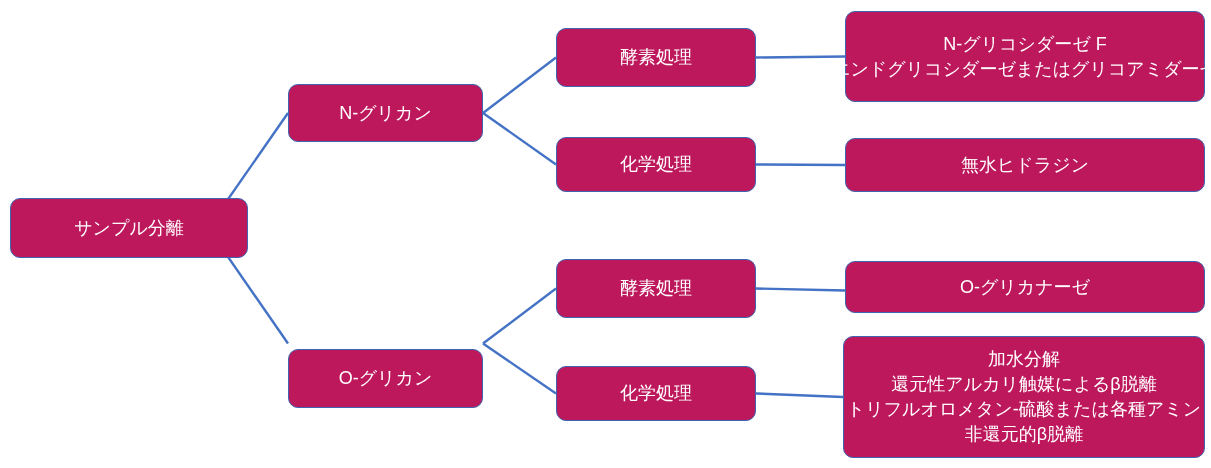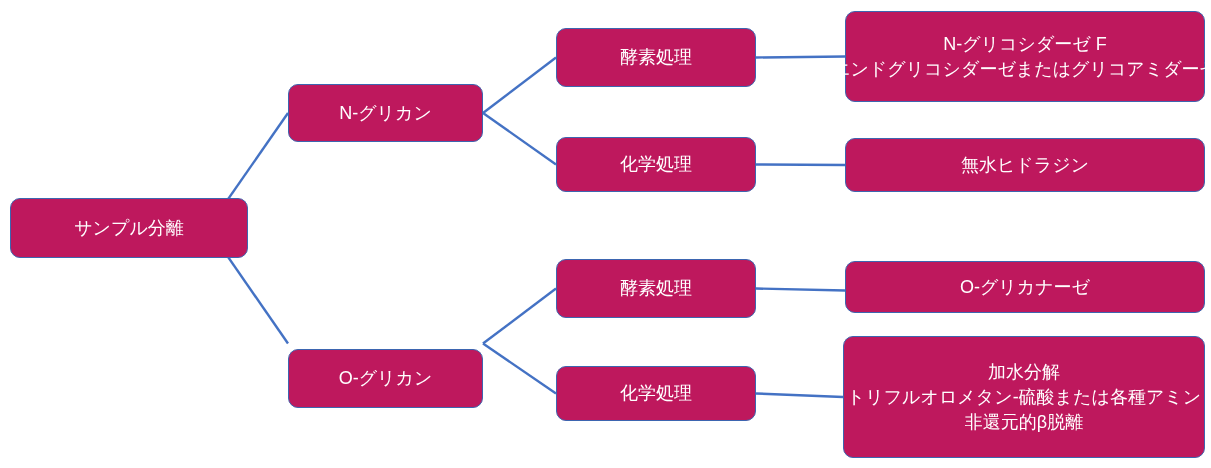--- a/index.html
+++ b/index.html
@@ -109,17 +109,18 @@
   <div class="node" id="methods-n-chemical">
     <span class="line">無水ヒドラジン</span>
   </div>
 
   <div class="node" id="methods-o-enzyme">
     <span class="line">O-グリカナーゼ</span>
   </div>
 
   <div class="node" id="methods-o-chemical">
     <span class="line">加水分解</span>
+    <span class="line">還元性アルカリ触媒によるβ脱離</span>
     <span class="line">トリフルオロメタン-硫酸または各種アミン</span>
     <span class="line">非還元的β脱離</span>
   </div>
 
 </div>
 
 </body></html>

